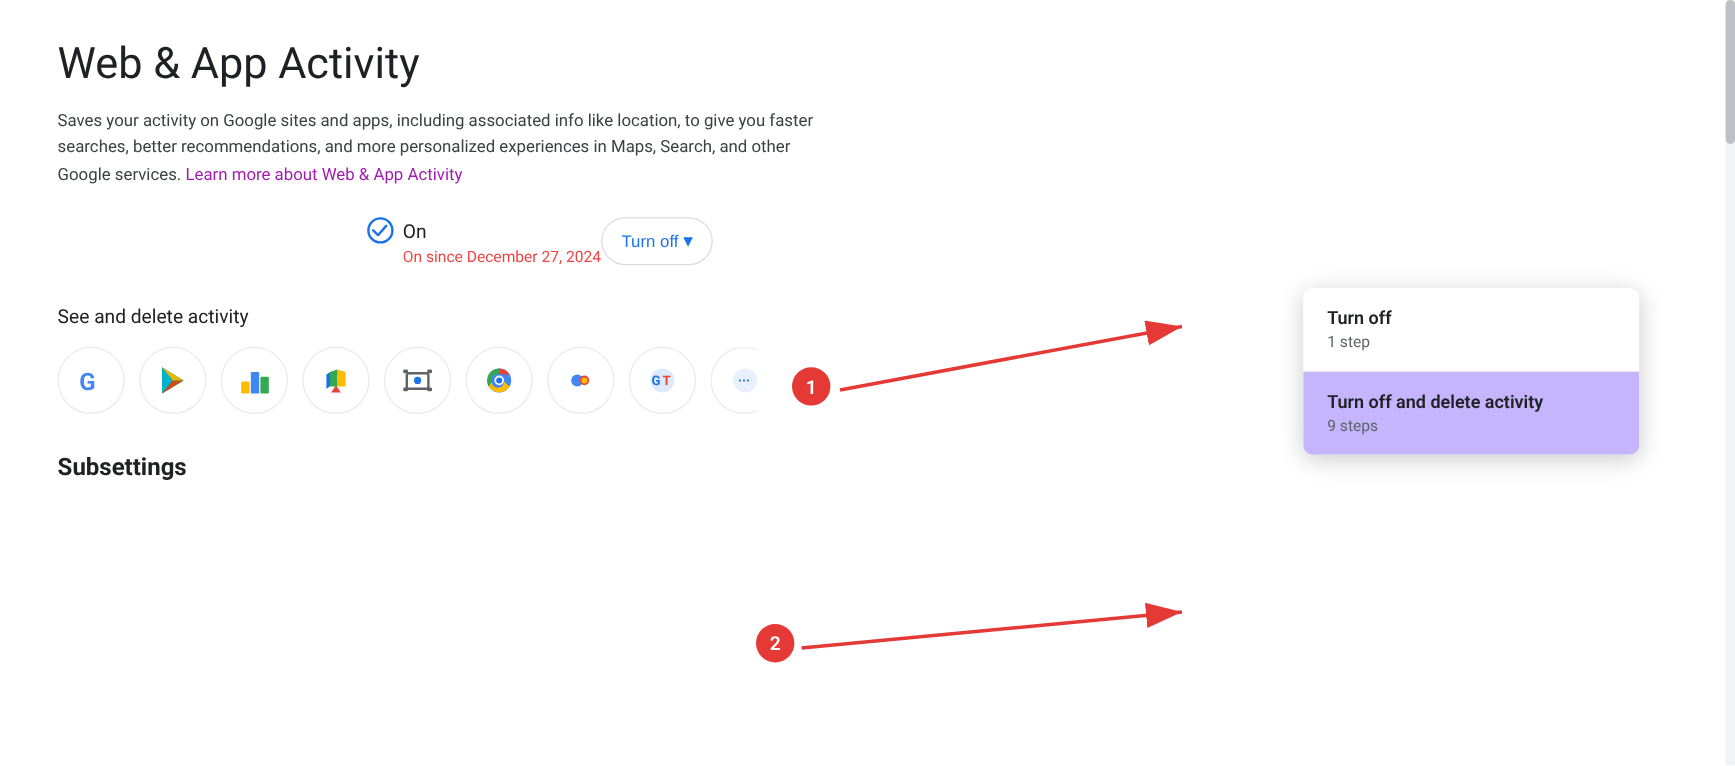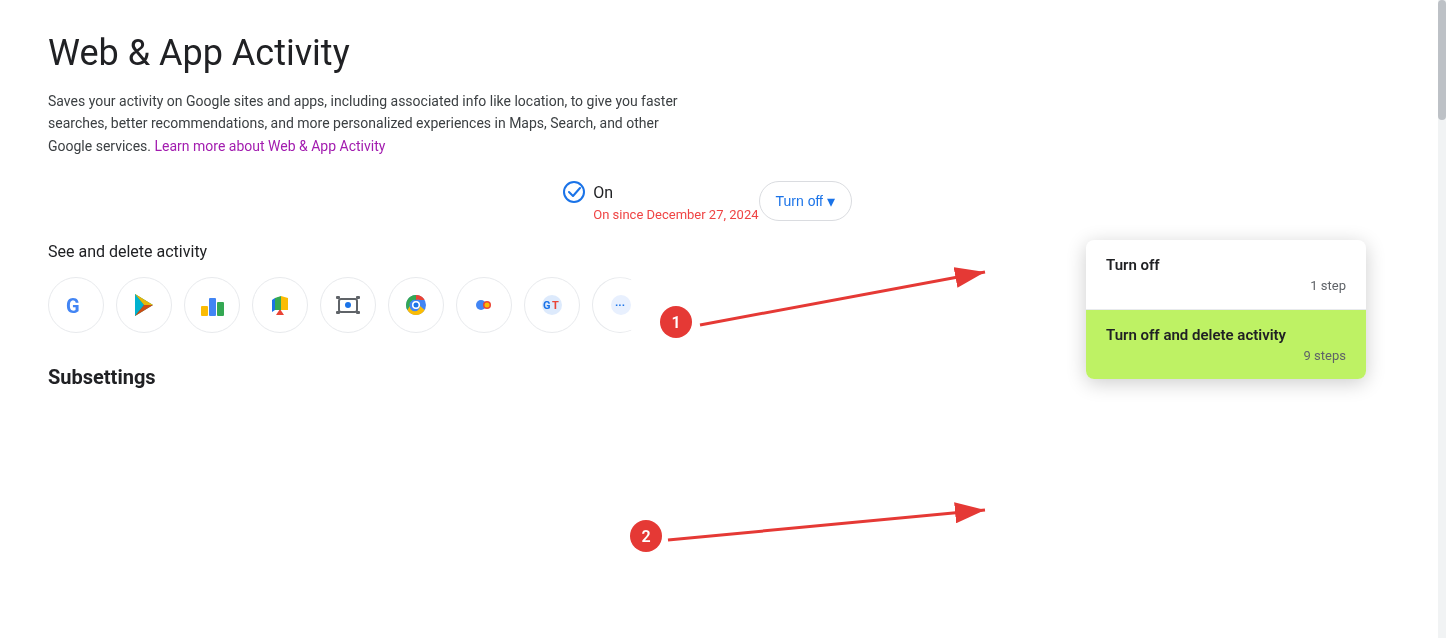--- a/index.html
+++ b/index.html
@@ -29,22 +29,22 @@
       margin-bottom: 24px;
       max-width: 640px;
     }
     .learn-more-link {
       color: #a21caf;
       text-decoration: none;
     }
     .status-row {
       display: flex;
       align-items: flex-start;
-      justify-content: flex-end;
-      margin-bottom: 20px;
+      justify-content: center;
+      margin-bottom: 32px;
       width: 100%;
     }
     .status-left {
       display: flex;
       flex-direction: column;
       gap: 4px;
     }
     .status-on {
       display: flex;
       align-items: center;
@@ -136,29 +136,28 @@
     }
     .dropdown-item-title {
       font-size: 15px;
       font-weight: 600;
       color: #202124;
       margin-bottom: 4px;
     }
     .dropdown-item-subtitle {
       font-size: 13px;
       color: #5f6368;
-      text-align: right;
     }
     .dropdown-divider {
       height: 1px;
       background: #e8eaed;
       margin: 0;
     }
     .dropdown-item-highlighted {
-      background: #bef264;
+      background: #c4b5fd;
     }
 
     
     .arrows-overlay {
       position: absolute;
       top: 0;
       left: 0;
       width: 100%;
       height: 100%;
       pointer-events: none;

